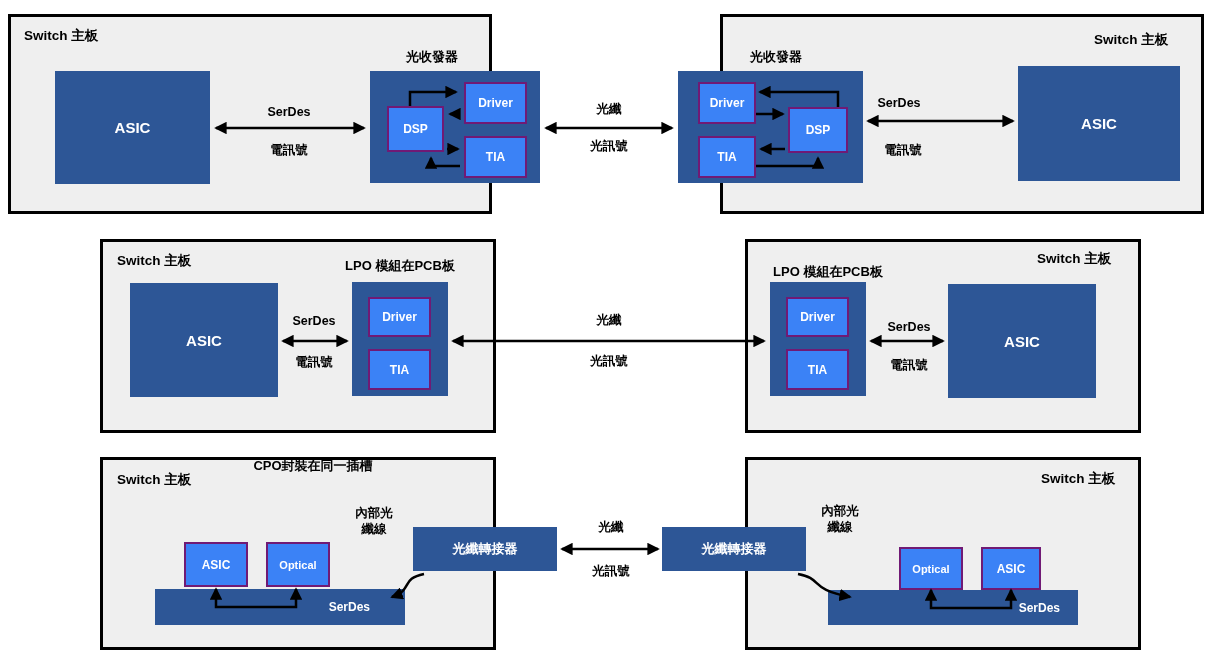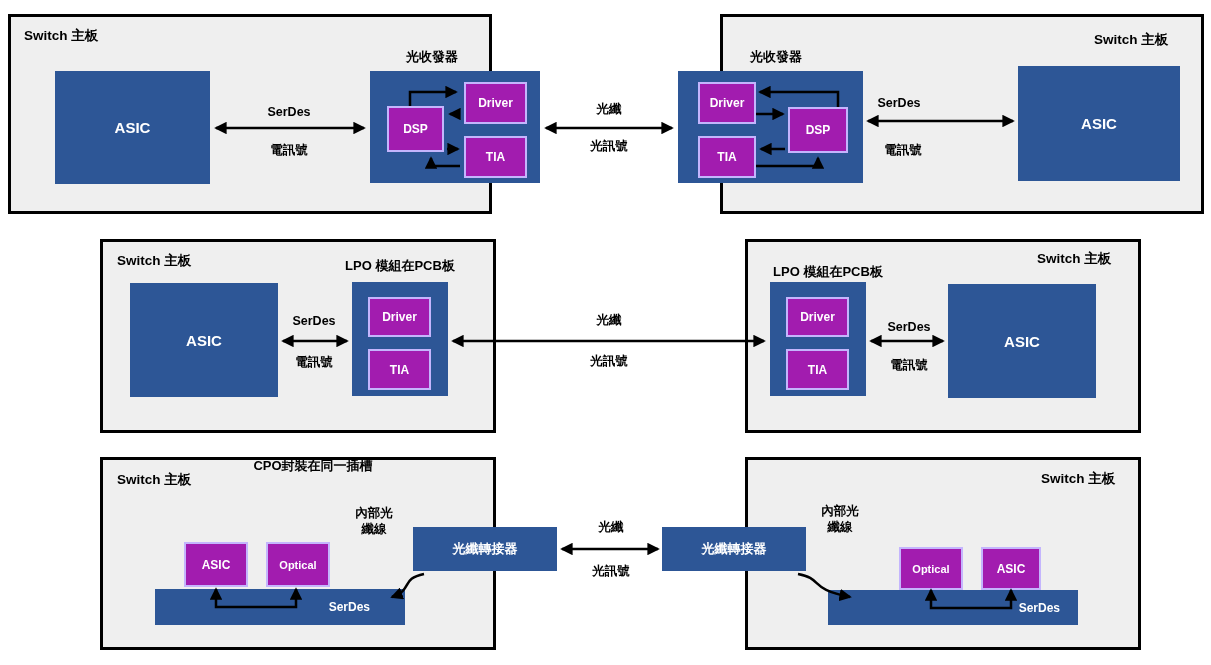--- a/index.html
+++ b/index.html
@@ -9,21 +9,21 @@
   }
   .panel {
     position:absolute; background:#efefef; border:3px solid #000; box-sizing:border-box;
   }
   .bluebox {
     position:absolute; background:#2d5696; color:#fff; font-weight:bold;
     display:flex; align-items:center; justify-content:center;
     box-sizing:border-box; text-align:center;
   }
   .greenbox {
-    position:absolute; background:#a21caf; border:2px solid #c4b5fd; color:#fff; font-weight:bold;
+    position:absolute; background:#3b82f6; border:2px solid #701a75; color:#fff; font-weight:bold;
     display:flex; align-items:center; justify-content:center;
     font-size:12px; box-sizing:border-box; text-align:right;
   }
   .lbl {
     position:absolute; font-weight:bold; color:#000; font-size:12.5px;
     text-align:center; white-space:pre-line; line-height:1.25;
   }
   .board { font-size:13.5px; text-align:left; }
   .title { font-size:13px; }
   .overlay { position:absolute; left:0; top:0; pointer-events:none; }

